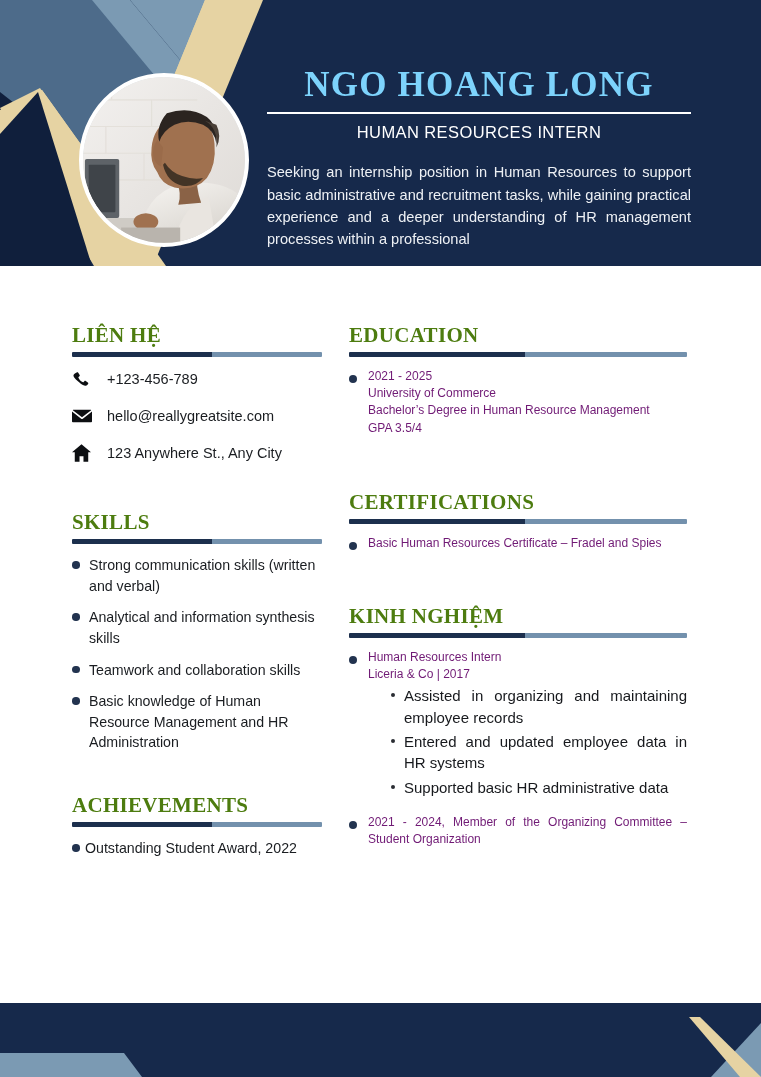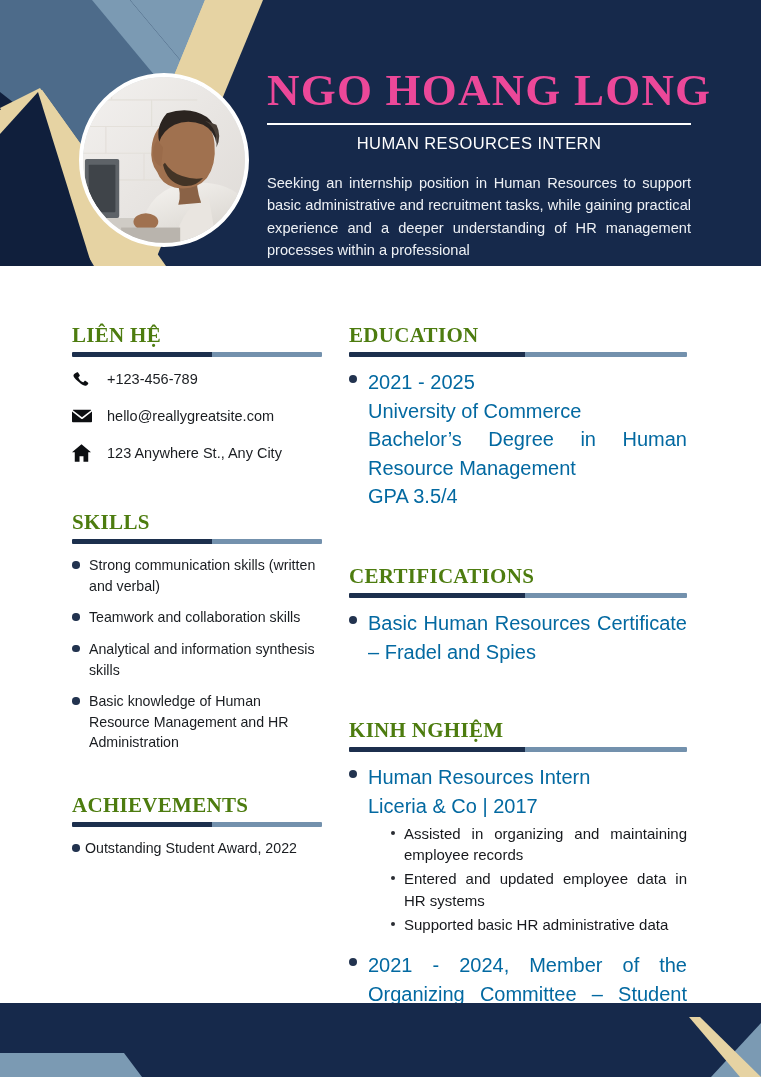--- a/index.html
+++ b/index.html
@@ -37,23 +37,23 @@
   }
   #photo-inner { position: absolute; inset: 0; border-radius: 50%; overflow: hidden; }
 
   
   #hdr-text {
     position: absolute; left: 267px; top: 66px;
     width: 424px; z-index: 6;
   }
   #name {
     font-family: "Liberation Serif", serif;
-    font-size: 45px; font-weight: 700;
+    font-size: 35px; font-weight: 700;
     letter-spacing: 1.2px;
-    color: #ec4899;
+    color: #7dd3fc;
     text-align: center;
     line-height: 1.08;
     white-space: nowrap;
   }
   #name-rule {
     height: 2.5px; background: #ffffff;
     margin: 8px 0 9px 0; width: 100%;
   }
   #role {
     font-size: 16.5px; letter-spacing: 0.4px;
@@ -136,21 +136,21 @@
 
   
   .entry { position: relative; padding-left: 19px; margin-bottom: 6px; }
   .entry::before {
     content: "";
     position: absolute; left: 0; top: 7px;
     width: 8px; height: 8px; border-radius: 50%;
     background: #22334f;
   }
   .entry .line {
-    font-size: 20px; line-height: 1.43; color: #0369a1;
+    font-size: 12px; line-height: 1.43; color: #701a75;
   }
   .entry .just {
     text-align: justify; text-justify: inter-word;
   }
   ul.sub {
     list-style: none;
     margin-top: 2px;
     padding-left: 22px;
   }
   ul.sub > li {
@@ -312,22 +312,22 @@
     </div>
 
     <div class="section" style="margin-top:47px">
       <div class="sec-title">SKILLS</div>
       <div class="sec-bar">
         <span class="b-dark" style="width:56%"></span>
         <span class="b-light"></span>
       </div>
       <ul class="bullets">
         <li>Strong communication skills (written and verbal)</li>
+        <li>Analytical and information synthesis skills</li>
         <li>Teamwork and collaboration skills</li>
-        <li>Analytical and information synthesis skills</li>
         <li>Basic knowledge of Human Resource Management and HR Administration</li>
       </ul>
     </div>
 
     <div class="section" style="margin-top:41px">
       <div class="sec-title">ACHIEVEMENTS</div>
       <div class="sec-bar">
         <span class="b-dark" style="width:56%"></span>
         <span class="b-light"></span>
       </div>

